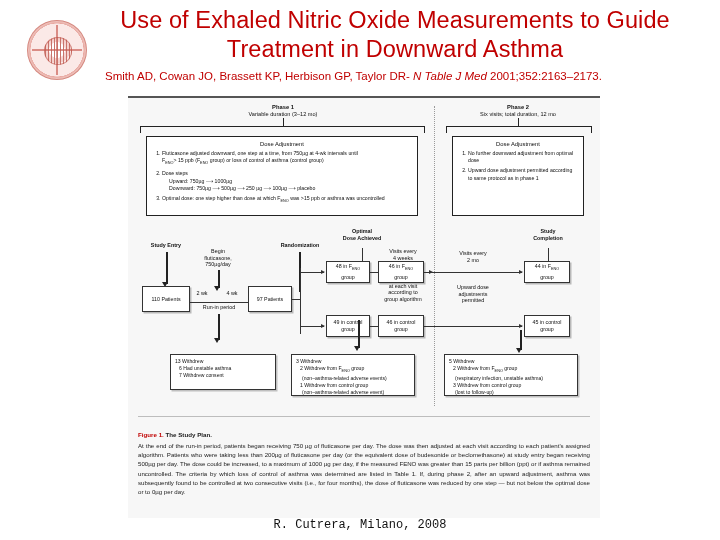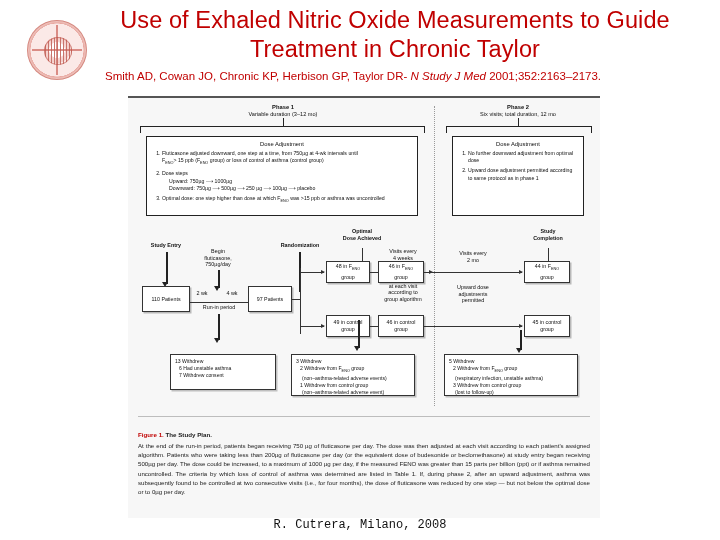--- a/index.html
+++ b/index.html
@@ -116,24 +116,24 @@
     font-family:Liberation Mono, monospace;font-size:12px;color:#111;
   }
 </style>
 </head>
 <body>
 
 <div class="logo">
   <div class="logo-inner"></div>
 </div>
 
-<div class="title">Use of Exhaled Nitric Oxide Measurements to Guide Treatment in Chronic Taylor</div>
+<div class="title">Use of Exhaled Nitric Oxide Measurements to Guide Treatment in Downward Asthma</div>
 
 <div class="byline">
-  <span>Smith AD, Cowan JO, Chronic KP, Herbison GP, Taylor DR- </span><span class="jrnl">N Study J Med</span><span> 2001;352:2163–2173.</span>
+  <span>Smith AD, Cowan JO, Brassett KP, Herbison GP, Taylor DR- </span><span class="jrnl">N Table J Med</span><span> 2001;352:2163–2173.</span>
 </div>
 
 <div class="figure">
 <div class="fig-inner">
 
   <div class="divider"></div>
 
   <div class="ph" style="left:60px;top:6px;width:190px;">
     <b>Phase 1</b>
     <span>Variable duration (3–12 mo)</span>

